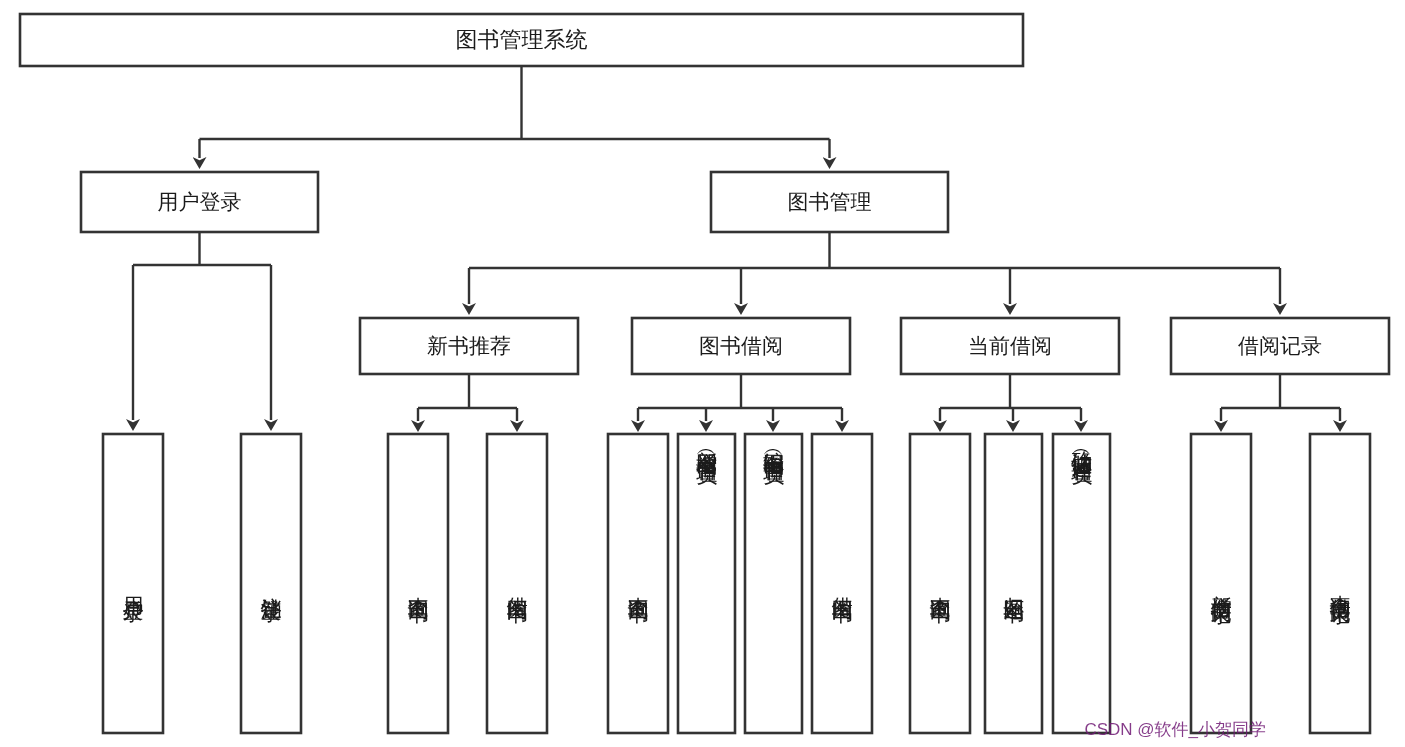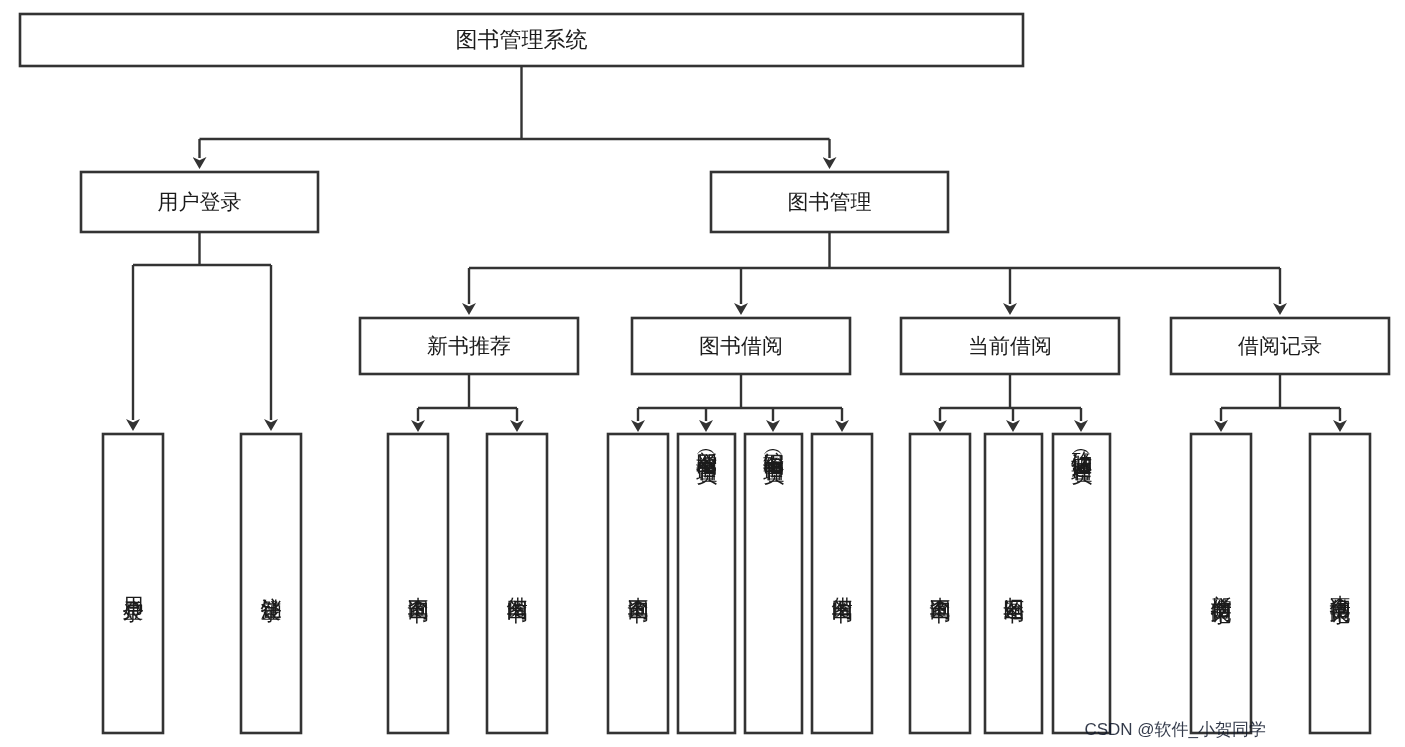--- a/index.html
+++ b/index.html
@@ -68,21 +68,21 @@
   }
   .arrowhead {
     fill: #333333;
   }
   #watermark {
     position: absolute;
     right: 10px;
     bottom: 6px;
     font-family: "Liberation Sans", "DejaVu Sans", sans-serif;
     font-size: 17px;
-    color: #0f172a;
+    color: #701a75;
     opacity: 0.85;
     white-space: nowrap;
     pointer-events: none;
   }
 </style>
 </head>
 <body>
 
 <div id="diagram-root">
 

